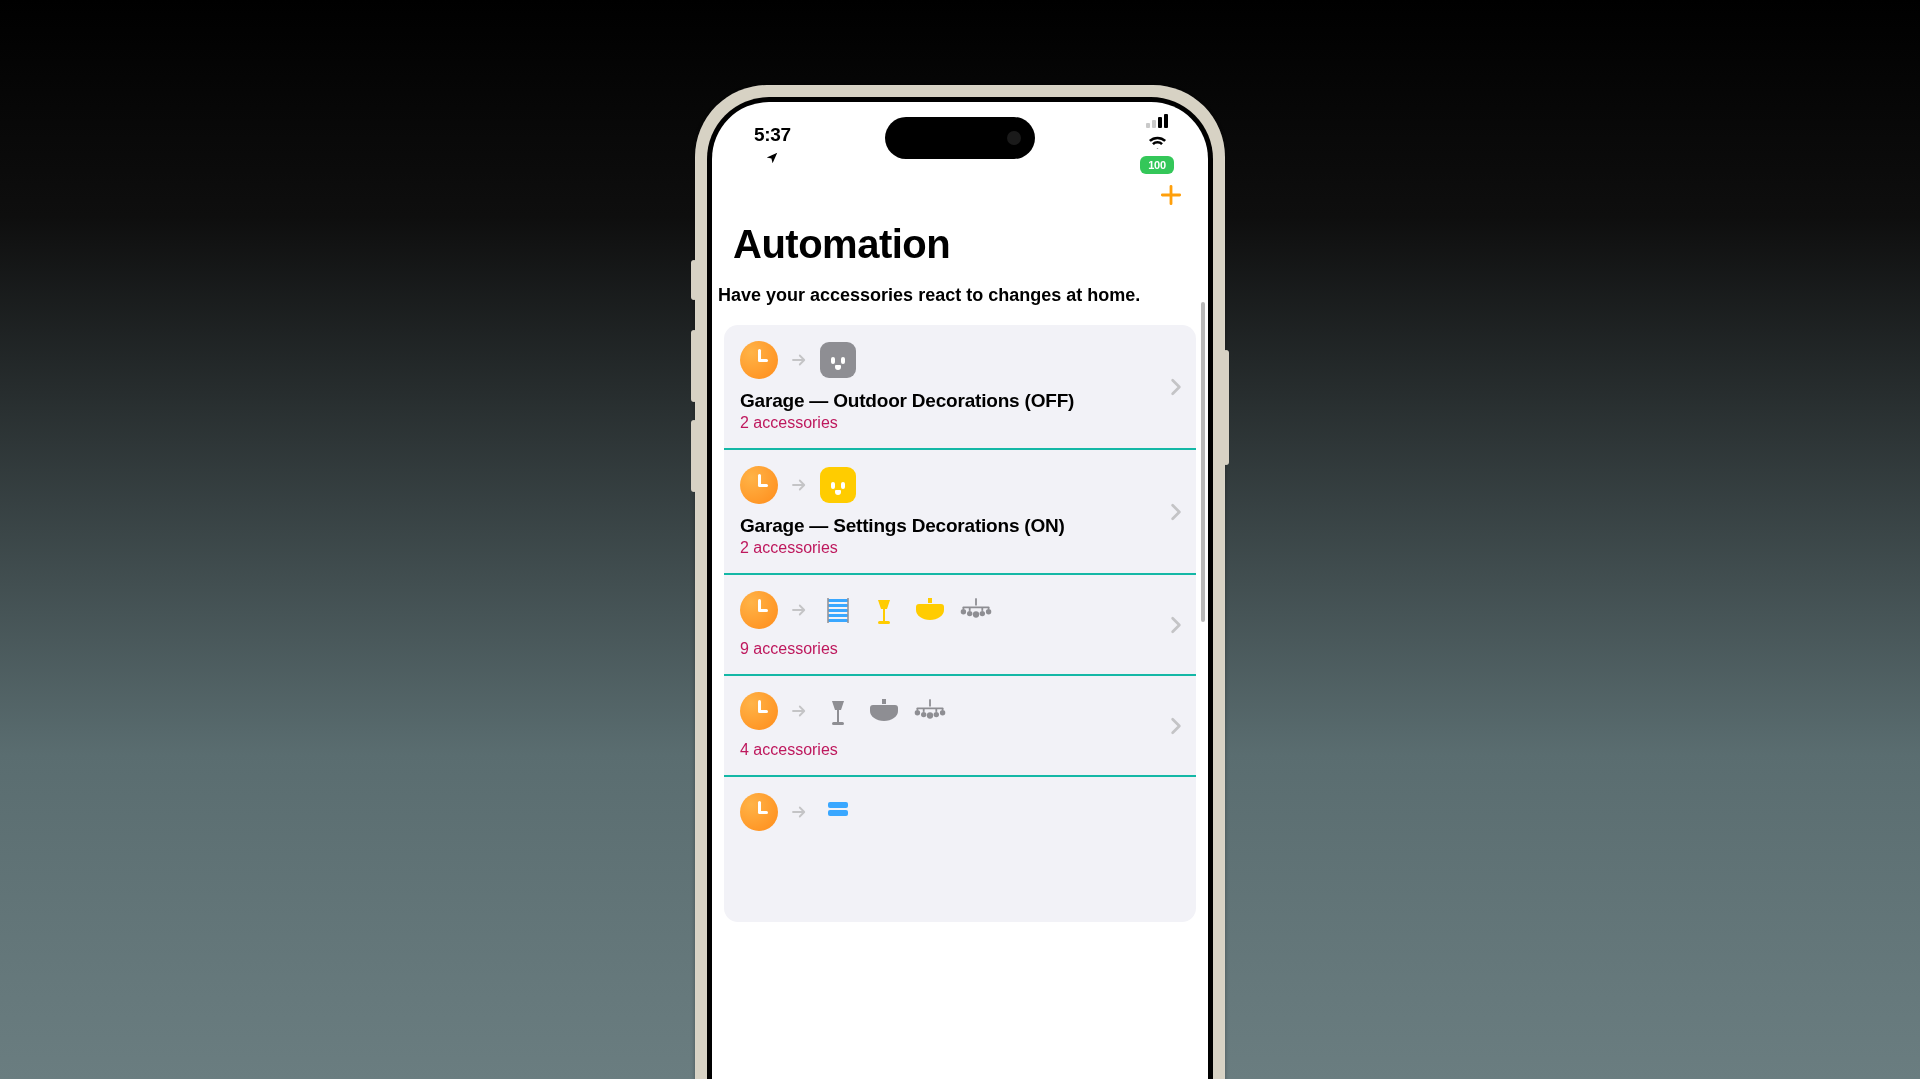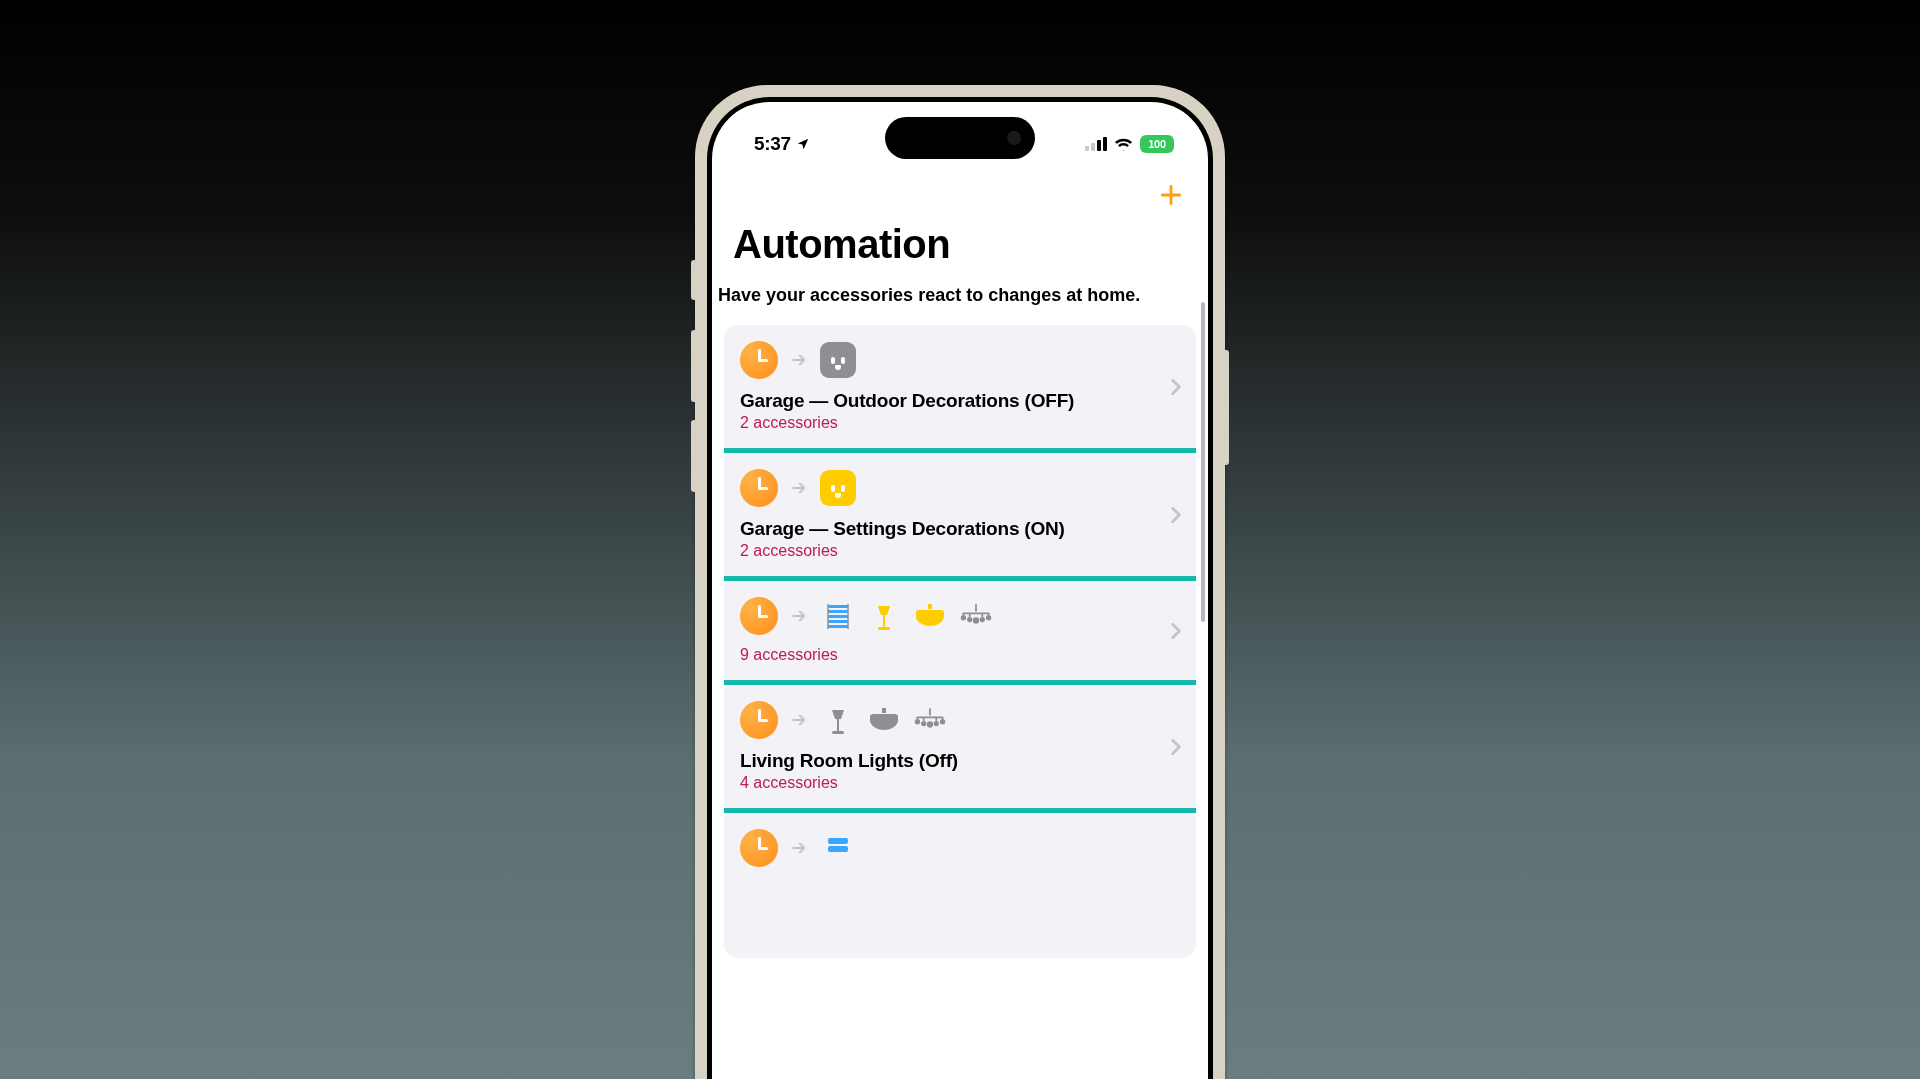--- a/index.html
+++ b/index.html
@@ -39,23 +39,23 @@
 }
 .island::after {
   content:""; position:absolute; right:14px; top:50%; transform:translateY(-50%);
   width:14px; height:14px; background:#1a1a1a; border-radius:50%;
 }
 .status-bar {
   position: absolute; top: 0; left: 0; right: 0; height: 64px;
   display: flex; justify-content: space-between; align-items: center;
   padding: 20px 34px 0 42px; z-index: 5;
 }
-.sb-left { display:flex; align-items:center; gap:5px; font-weight:600; font-size:19px; letter-spacing:-0.3px; }
+.sb-left { display:flex; align-items:center; gap:5px; font-weight:600; font-size:19px; letter-spacing:-0.3px;flex-direction:column; }
 .loc-arrow { width:14px; height:14px; }
-.sb-right { display:flex; align-items:center; gap:7px; }
+.sb-right { display:flex; align-items:center; gap:7px;flex-direction:column; }
 .cell-bars { display:flex; align-items:flex-end; gap:2px; height:14px; }
 .cell-bars span { width:4px; border-radius:1px; }
 .cell-bars span:nth-child(1){height:5px;background:#c9c9c9;}
 .cell-bars span:nth-child(2){height:8px;background:#c9c9c9;}
 .cell-bars span:nth-child(3){height:11px;background:#000;}
 .cell-bars span:nth-child(4){height:14px;background:#000;}
 .wifi { width:19px; height:14px; }
 .battery {
   width:34px; height:18px; background:#34c759; border-radius:6px;
   color:#fff; font-size:11px; font-weight:700; display:flex;
@@ -65,21 +65,21 @@
 .nav { display:flex; justify-content:flex-end; padding:8px 22px 6px; }
 .plus { width:30px; height:30px; display:flex; align-items:center; justify-content:center; cursor:pointer; }
 .header { padding:6px 21px 2px; }
 .title { font-size:40px; font-weight:700; letter-spacing:-0.5px; color:#000; }
 .subtitle { font-size:18px; font-weight:600; color:#000; padding:14px 6px 18px; line-height:1.35; }
 .list {
   margin:0 12px; background:#f2f2f7; border-radius:14px; overflow:hidden;
 }
 .row {
   padding:16px 14px 16px 16px; position:relative; cursor:pointer;
-  border-bottom:5px solid #14b8a6;
+  border-bottom:2px solid #14b8a6;
 }
 .row:last-child { border-bottom:none; }
 .row-icons { display:flex; align-items:center; gap:10px; margin-bottom:11px; }
 .clock {
   width:38px; height:38px; border-radius:50%;
   background: radial-gradient(circle at 30% 30%, #ffb347, #ff8c1a);
   position:relative; flex-shrink:0;
 }
 .clock::before, .clock::after {
   content:""; position:absolute; background:#fff; border-radius:2px;
@@ -282,21 +282,20 @@
                   <circle cx="20" cy="21" r="3.5" fill="#8e8e93"></circle>
                   <circle cx="27" cy="20" r="3" fill="#8e8e93"></circle>
                   <circle cx="34" cy="18" r="3" fill="#8e8e93"></circle>
                   <line x1="6" y1="13" x2="6" y2="15" stroke="#8e8e93" stroke-width="2"></line>
                   <line x1="13" y1="13" x2="13" y2="17" stroke="#8e8e93" stroke-width="2"></line>
                   <line x1="27" y1="13" x2="27" y2="17" stroke="#8e8e93" stroke-width="2"></line>
                   <line x1="34" y1="13" x2="34" y2="15" stroke="#8e8e93" stroke-width="2"></line>
                 </svg>
               </div>
             </div>
-            <div class="row-title">Living Room Lights (Off)</div>
             <div class="row-sub">4 accessories</div>
             <svg class="chev" width="12" height="18" viewBox="0 0 10 16">
                 <path d="M2 2l6 6-6 6" stroke="#c4c4c6" stroke-width="2.4" fill="none" stroke-linecap="round" stroke-linejoin="round"></path>
               </svg>
           </div>
 
           <div class="row" style="padding-bottom:80px">
             <div class="row-icons">
               <div class="clock"></div>
               <div class="arrow-small">

